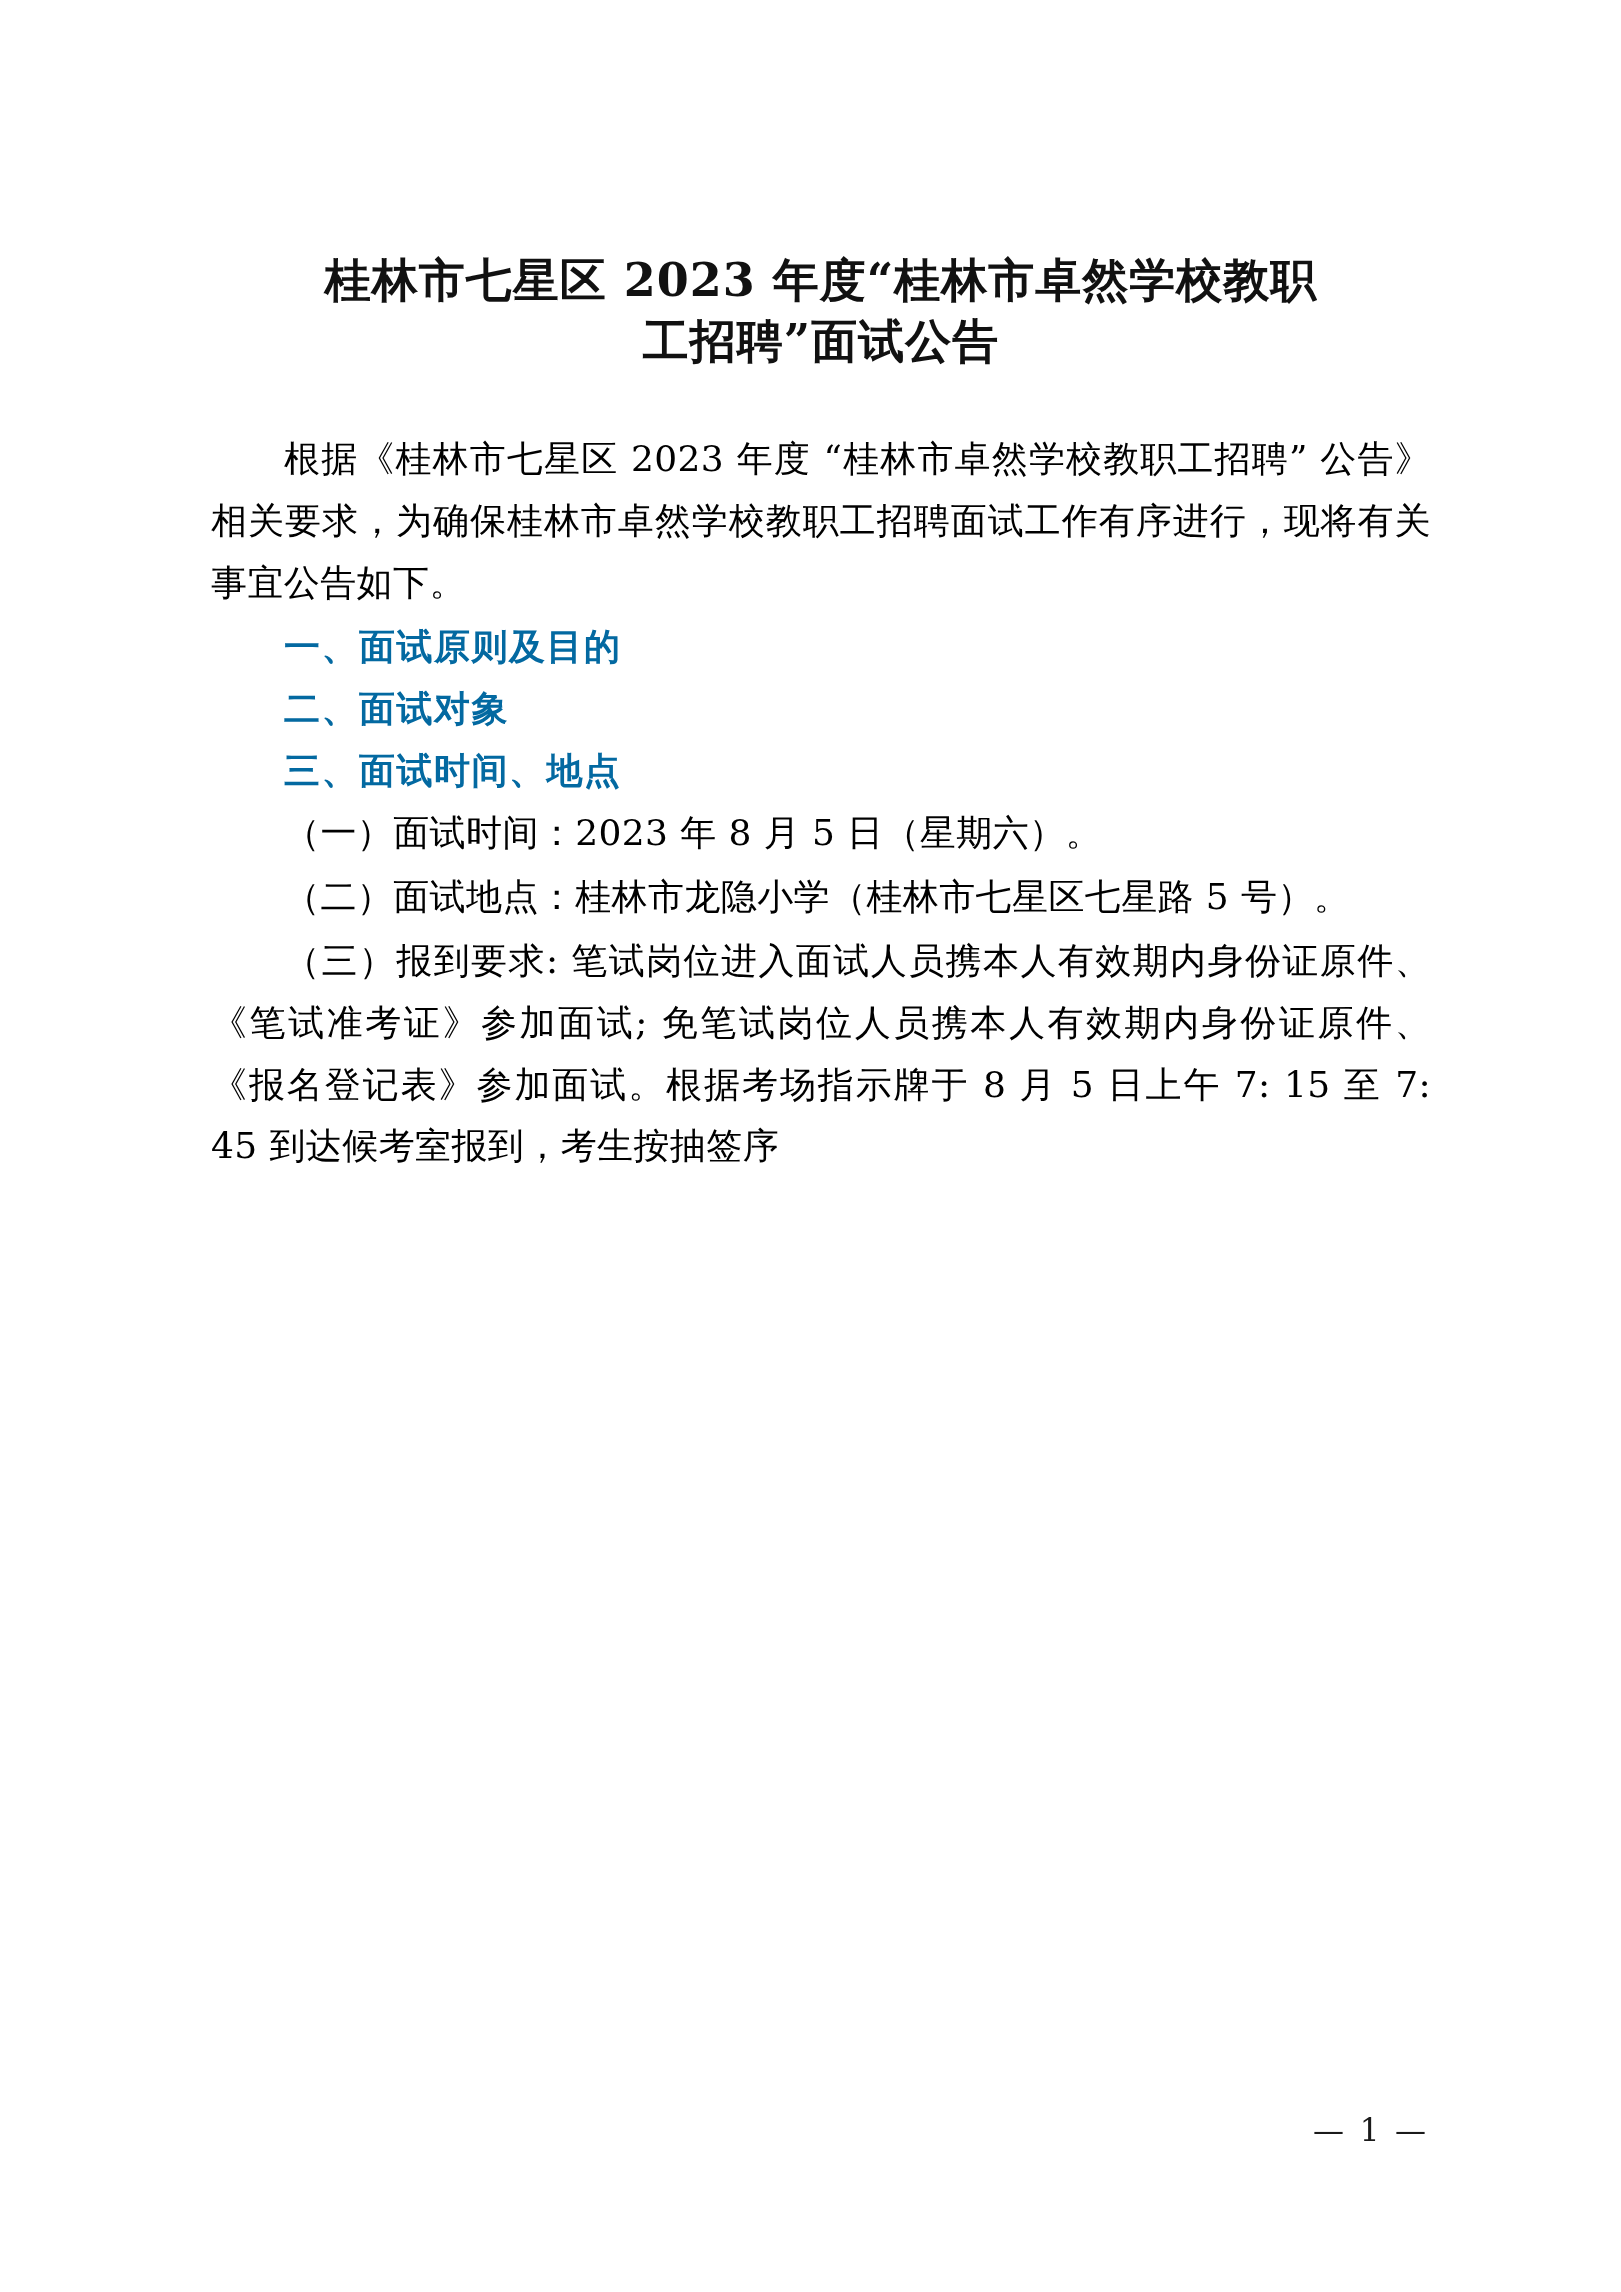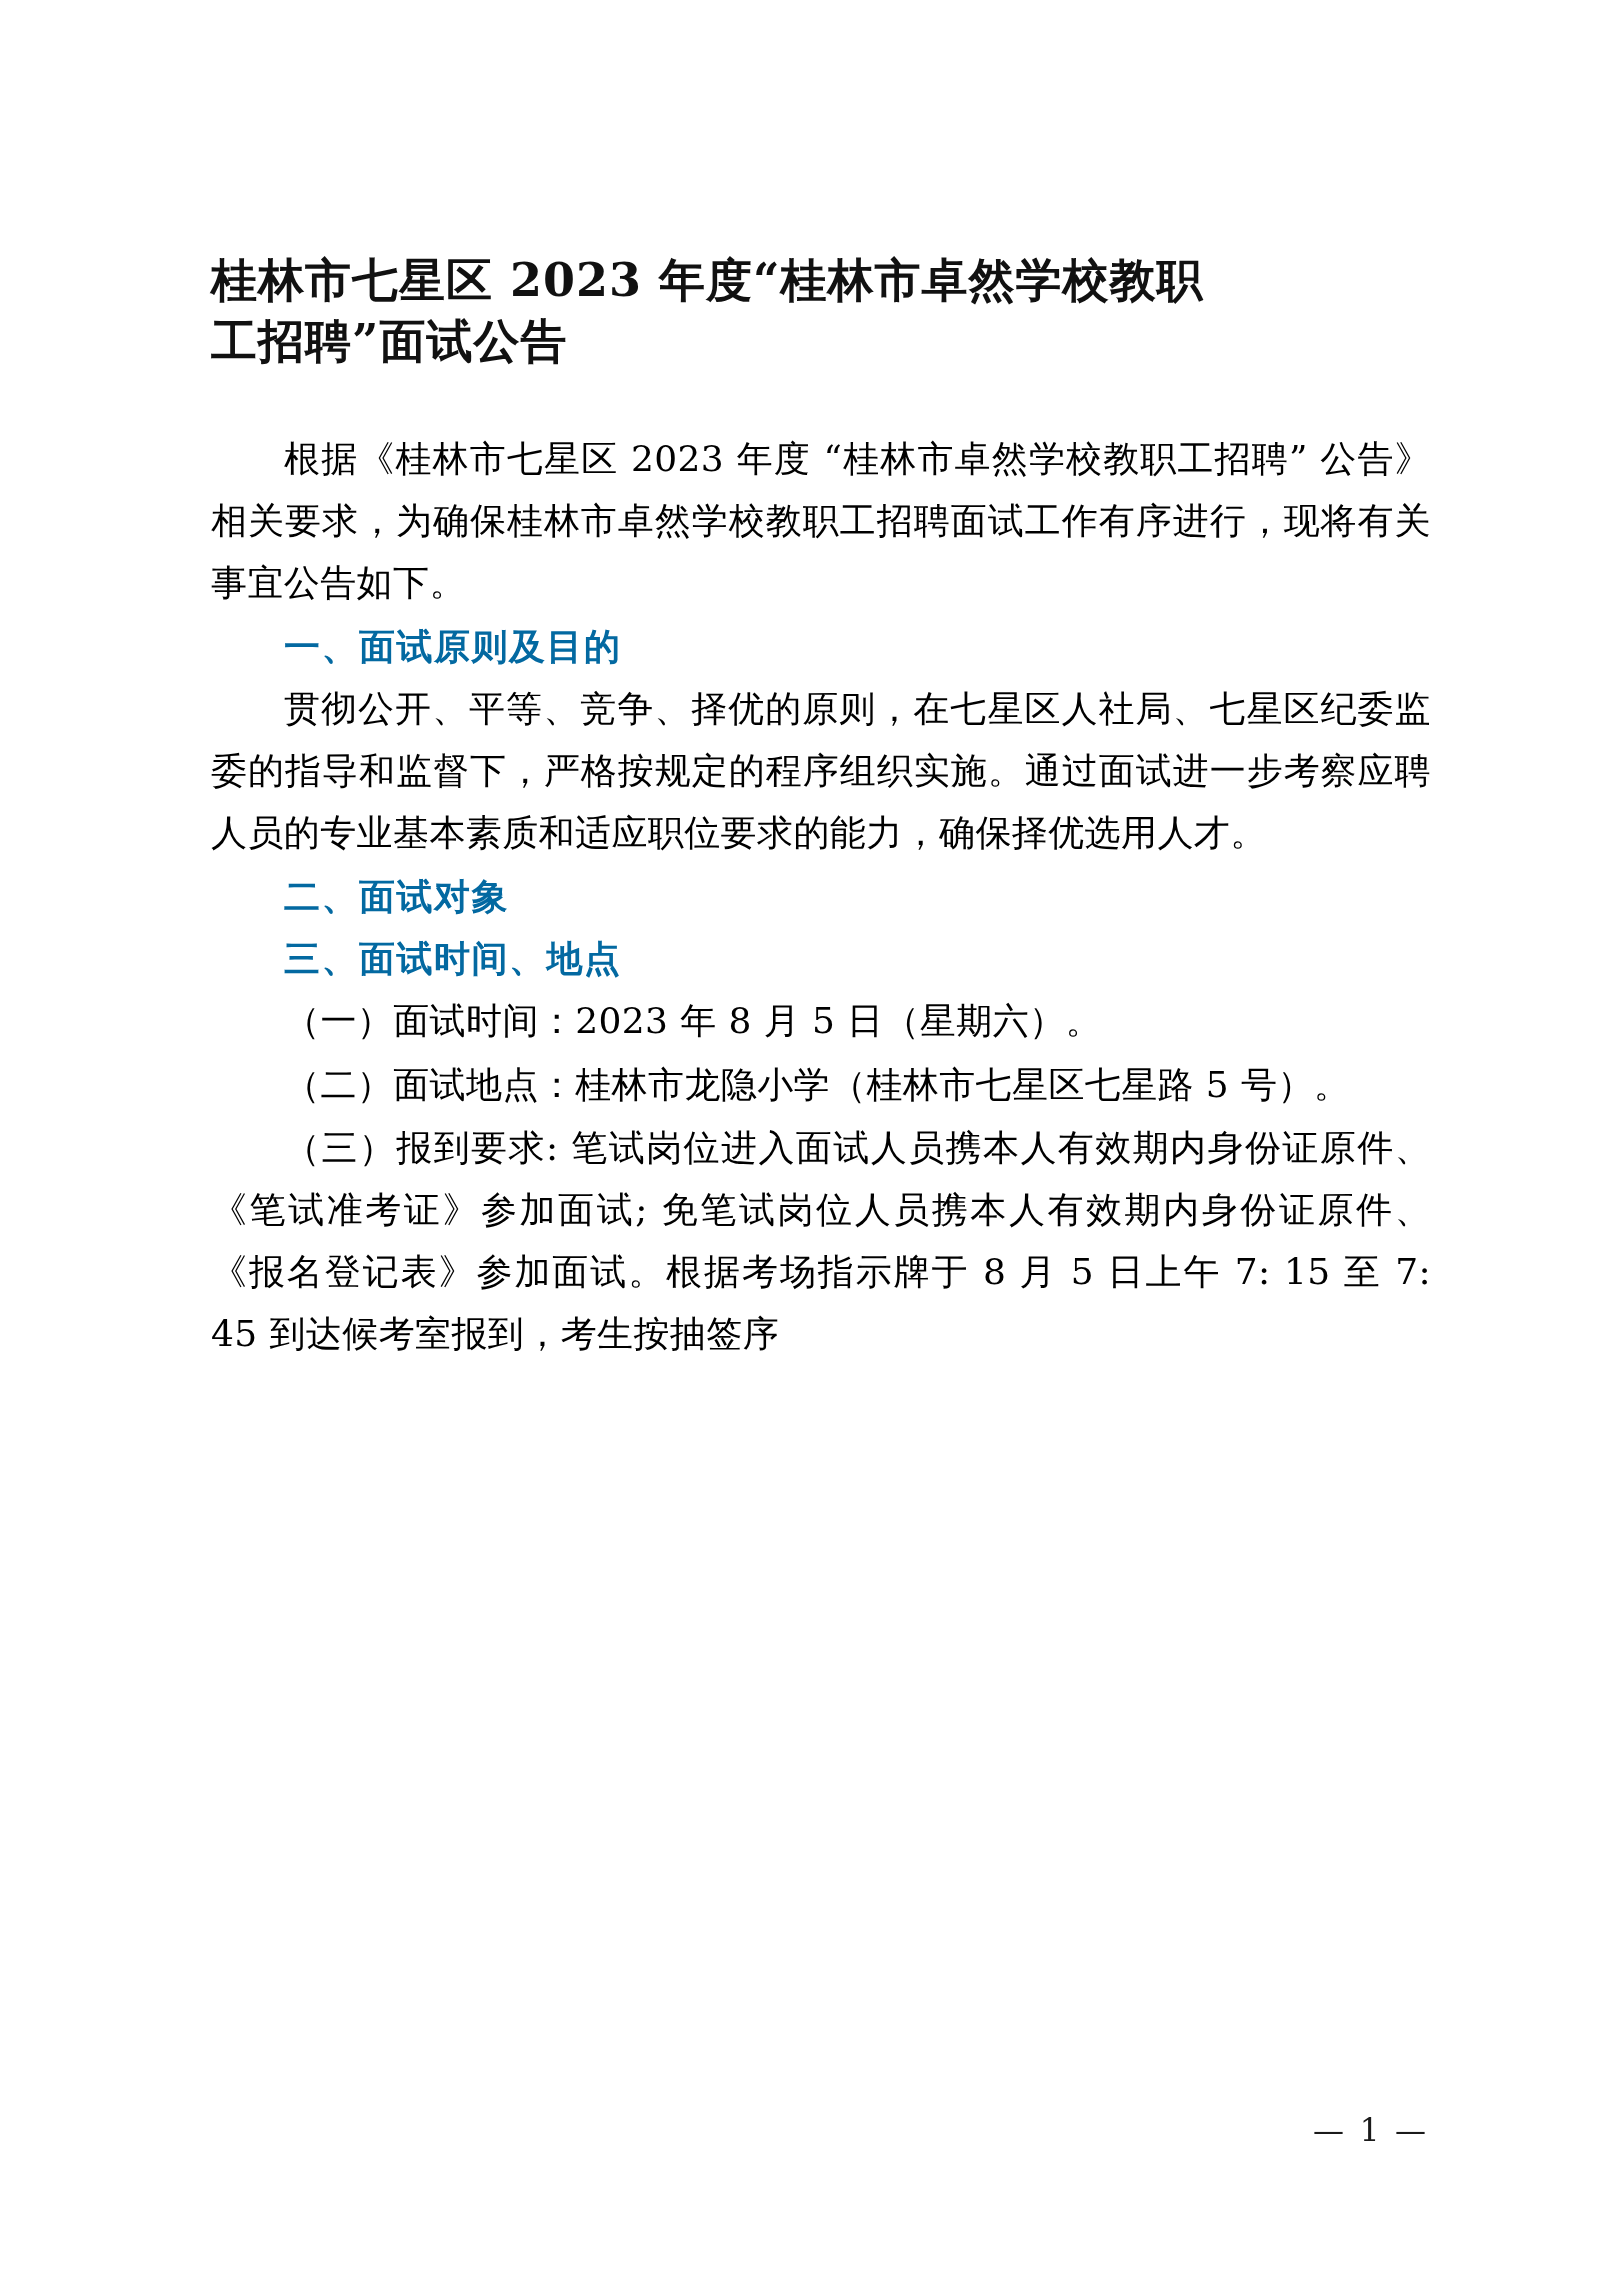--- a/index.html
+++ b/index.html
@@ -27,21 +27,21 @@
     position: absolute;
     left: 211px;
     top: 250px;
     width: 1220px;
   }
   .doc-title {
     font-family: "DejaVu Serif", "Liberation Serif", serif;
     font-weight: bold;
     font-size: 46px;
     line-height: 1.32;
-    text-align: left;
+    text-align: center;
     letter-spacing: 1px;
     margin: 0 0 57px 0;
     color: #111;
   }
   .doc-title .tline {
     display: block;
   }
   p.para {
     font-size: 36px;
     line-height: 1.72;
@@ -80,21 +80,20 @@
 
     <h1 class="doc-title">
       <span class="tline">桂林市七星区 2023 年度“桂林市卓然学校教职</span>
       <span class="tline">工招聘”面试公告</span>
     </h1>
 
     <p class="para">根据《桂林市七星区 2023 年度 “桂林市卓然学校教职工招聘” 公告》相关要求，为确保桂林市卓然学校教职工招聘面试工作有序进行，现将有关事宜公告如下。</p>
 
     <p class="heading">一、面试原则及目的</p>
 
-    <p class="para">贯彻公开、平等、竞争、择优的原则，在七星区人社局、七星区纪委监委的指导和监督下，严格按规定的程序组织实施。通过面试进一步考察应聘人员的专业基本素质和适应职位要求的能力，确保择优选用人才。</p>
 
     <p class="heading">二、面试对象</p>
 
 
     <p class="heading">三、面试时间、地点</p>
 
     <p class="para">（一）面试时间：2023 年 8 月 5 日（星期六）。</p>
 
     <p class="para">（二）面试地点：桂林市龙隐小学（桂林市七星区七星路 5 号）。</p>
 

